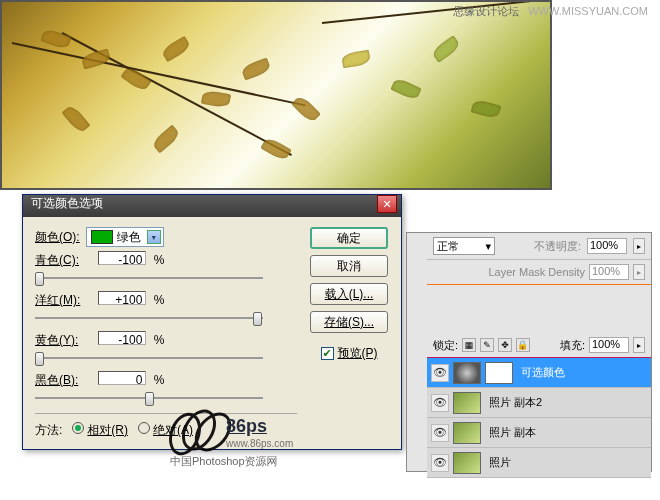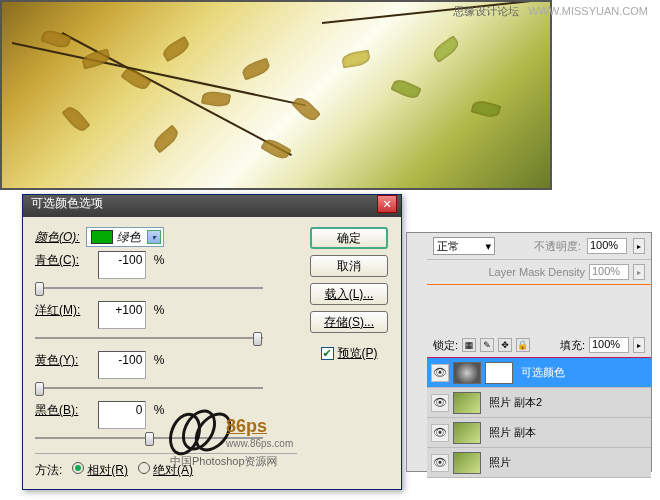--- a/index.html
+++ b/index.html
@@ -13,28 +13,28 @@
 .watermark-top { position: absolute; right: 12px; top: 4px; font-size: 11px; color: #aaa; }
 .watermark-top .cn { color: #666; margin-right: 6px; }
 
 .dialog { position: absolute; left: 22px; top: 194px; width: 380px; background: #ece9d8; border: 1px solid #0a246a; box-shadow: 2px 2px 6px rgba(0,0,0,.35); font-size: 12px; }
 .titlebar { height: 22px; background: linear-gradient(#5a5a5a, #3a3a3a); color: #fff; display: flex; align-items: flex-start; padding: 0 4px 0 8px; justify-content: space-between; }
 .titlebar .tbtn { width: 20px; height: 18px; background: linear-gradient(#e88, #c33); border: 1px solid #800; display: flex; align-items: center; justify-content: center; font-size: 11px; color: #fff; }
 .dlg-body { display: flex; padding: 10px 8px 10px 12px; gap: 8px; }
 .dlg-left { flex: 1; }
 .dlg-right { width: 88px; display: flex; flex-direction: column; gap: 6px; align-items: center; }
 
-.row { display: flex; align-items: center; gap: 6px; margin-bottom: 4px; font-style: italic; }
+.row { display: flex; align-items: center; gap: 6px; margin-bottom: 4px; }
 .color-swatch { width: 22px; height: 14px; background: #0a0; border: 1px solid #333; display: inline-block; }
 .color-select { height: 20px; border: 1px solid #7e9db9; background: #fff; width: 78px; display: flex; align-items: center; padding: 0 4px; gap: 4px; position: relative; }
 .color-select .arrow { position: absolute; right: 2px; top: 2px; width: 14px; height: 14px; background: linear-gradient(#bcd4f6,#8fb4e8); border: 1px solid #4a6; display: flex; align-items: center; justify-content: center; font-size: 8px; color: #246; }
 
 .slider-row { margin-bottom: 6px; }
 .slider-row .lbl { display: inline-block; width: 60px; }
-.slider-row .val { width: 48px; height: 28px; border: 1px inset #aaa; background: #fff; text-align: right; padding: 1px 3px; display: inline-block; }
+.slider-row .val { width: 48px; height: 14px; border: 1px inset #aaa; background: #fff; text-align: right; padding: 1px 3px; display: inline-block; }
 .slider-row .pct { margin-left: 4px; }
 .slider { width: 228px; height: 14px; position: relative; margin-top: 2px; }
 .slider .track { position: absolute; left: 0; right: 0; top: 6px; height: 2px; background: #999; }
 .slider .thumb { position: absolute; top: 1px; width: 9px; height: 14px; background: linear-gradient(#fafafa,#ccc); border: 1px solid #666; border-radius: 2px; }
 
 .method-row { border-top: 1px solid #aaa; padding-top: 8px; margin-top: 8px; display: flex; align-items: center; gap: 10px; }
 .radio-wrap { display: inline-flex; align-items: flex-start; gap: 3px; }
 .radio { width: 12px; height: 12px; border: 1px solid #555; border-radius: 50%; display: inline-flex; align-items: center; justify-content: center; }
 .radio.checked::after { content: ""; width: 6px; height: 6px; background: #1a5; border-radius: 50%; }
 
@@ -63,21 +63,21 @@
 .thumb-a.adj { background: radial-gradient(circle at 50% 50%, #ccc 0%, #555 70%); }
 .thumb-a.photo { background: linear-gradient(135deg,#7a9a3a,#cde08a); }
 .thumb-m { width: 28px; height: 22px; border: 1px solid #666; background: #fff; display: inline-block; }
 .lname { margin-left: 4px; }
 
 .wm-86ps { position: absolute; left: 170px; top: 408px; width: 150px; height: 60px; pointer-events: none; opacity: .9; }
 .wm-86ps .sw { position: absolute; width: 30px; height: 44px; border-radius: 50%; border: 3px solid; }
 .wm-red { left: 0; top: 4px; border-color: #d33 transparent transparent #d33; transform: rotate(20deg); }
 .wm-grn { left: 14px; top: 0; border-color: #3a3 transparent transparent #3a3; transform: rotate(30deg); }
 .wm-ylw { left: 28px; top: 2px; border-color: #fc3 transparent transparent #fc3; transform: rotate(40deg); }
-.wm-txt { position: absolute; left: 56px; top: 8px; font-size: 18px; font-weight: bold; color: #a16207; text-decoration: underline; }
+.wm-txt { position: absolute; left: 56px; top: 8px; font-size: 18px; font-weight: bold; color: #0f172a; text-decoration: underline; }
 .wm-url { position: absolute; left: 56px; top: 30px; font-size: 10px; color: #666; }
 .wm-cn { position: absolute; left: 0; top: 46px; font-size: 11px; color: #555; }
 
 .u { text-decoration: underline; }
 </style>
 </head>
 <body>
 
 <div class="canvas">
   <div class="leaves">

